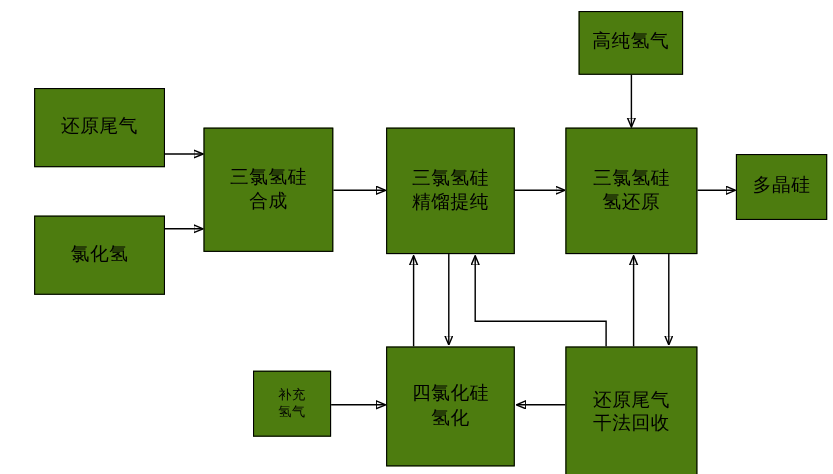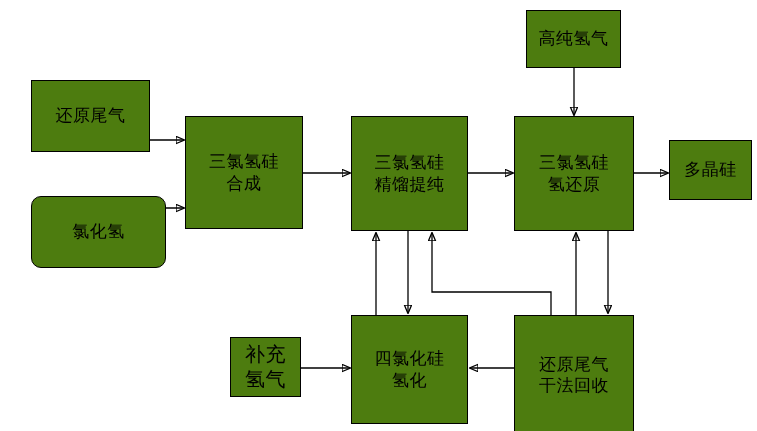--- a/index.html
+++ b/index.html
@@ -24,21 +24,21 @@
     align-items: center;
     justify-content: center;
     text-align: center;
     line-height: 1.25;
     color: #000000;
     font-size: 17px;
     letter-spacing: 0.5px;
     white-space: pre-line;
     z-index: 3;
   }
-  .node.small { font-size: 20px; }
+  .node.small { font-size: 12px; }
   svg.wires {
     position: absolute;
     left: 0; top: 0;
     width: 757px; height: 431px;
     z-index: 1;
     pointer-events: none;
   }
   svg.wires path, svg.wires line {
     stroke: #000000;
     stroke-width: 1.3;
@@ -81,21 +81,21 @@
 
     <line x1="514" y1="368" x2="470" y2="368" marker-end="url(#ah)"></line>
 
     <line x1="301" y1="368" x2="350" y2="368" marker-end="url(#ah)"></line>
   </svg>
 
   <div class="node" style="left:31px; top:80px; width:119px; height:72px;">
     <span>还原尾气</span>
   </div>
 
-  <div class="node" style="left:31px; top:196px; width:135px; height:72px;border-radius:10px;">
+  <div class="node" style="left:31px; top:196px; width:119px; height:72px;">
     <span>氯化氢</span>
   </div>
 
   <div class="node" style="left:185px; top:116px; width:118px; height:113px;">
     <span>三氯氢硅
 合成</span>
   </div>
 
   <div class="node" style="left:351px; top:116px; width:117px; height:115px;">
     <span>三氯氢硅

